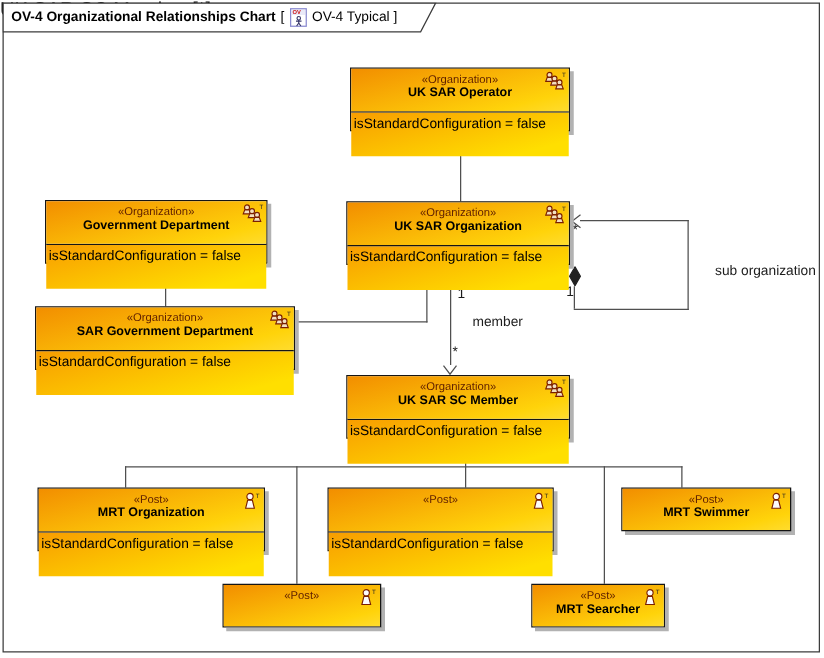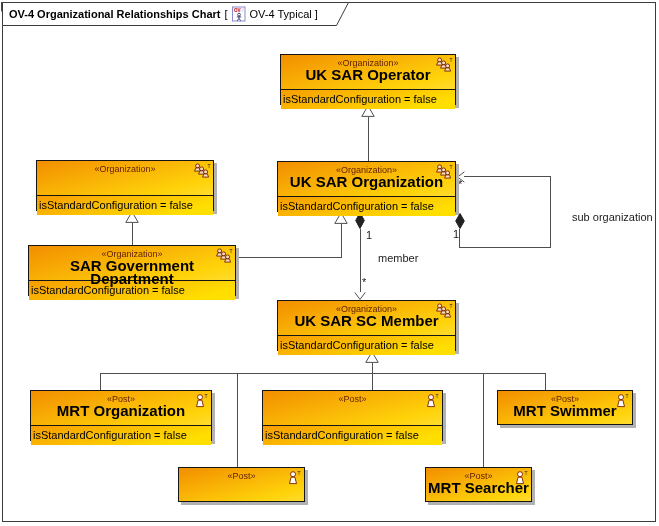--- a/index.html
+++ b/index.html
@@ -11,22 +11,22 @@
   .title-main{font-weight:bold;}
   .bracket{margin:0 4px;}
   .ctx{margin-left:4px;}
   .ctx-close{margin-left:3px;}
 
   .node{position:absolute;border:1px solid #151515;box-shadow:3px 3px 0 #b2b2b2;box-sizing:border-box;}
   .hdr{position:relative;height:34px;text-align:center;
        background:linear-gradient(165deg,#F28E00 0%,#FFD30A 80%,#FFDC2E 100%);}
   .hdr-only .hdr{height:33px;}
   .stype{font-size:9px;color:#5E1F00;padding-top:3px;line-height:10px;}
-  .nm{font-size:15px;font-weight:bold;color:#000;line-height:13px;}
-  .bdy{height:20px;border-top:1px solid #151515;font-size:11px;color:#000;
+  .nm{font-size:10px;font-weight:bold;color:#000;line-height:13px;}
+  .bdy{height:36px;border-top:1px solid #151515;font-size:11px;color:#000;
        padding:3px 2px 0 2px;box-sizing:border-box;white-space:nowrap;overflow:hidden;
        background:linear-gradient(165deg,#F89D00 0%,#FFDF00 85%);}
   .corner-icon{position:absolute;top:2px;right:2px;}
 
   .h-line,.v-line{position:absolute;background:#4f4f4f;}
   .h-line{height:1px;}
   .v-line{width:1px;}
   .marker{position:absolute;line-height:0;}
   .lbl{position:absolute;font-size:11px;line-height:12px;color:#1c1c1c;white-space:nowrap;}
 </style>
@@ -136,20 +136,21 @@
         <text x="14.6" y="4.6" font-size="5" fill="#222" font-family="Liberation Sans, sans-serif">T</text>
       </svg>
     </div>
     <div class="bdy">isStandardConfiguration = false</div>
   </div>
 
   
   <div class="node" style="left:36px;top:160px;width:178px;height:51px">
     <div class="hdr">
       <div class="stype">«Organization»</div>
+      <div class="nm">Government Department</div>
       <svg class="corner-icon" width="18" height="16" viewBox="0 0 18 16">
         <g stroke="#7A1F00" stroke-width="0.9" fill="#F2DFC0">
           <circle cx="4.6" cy="2.9" r="2"></circle>
             <path d="M1.6,8.1 L7.6,8.1 L6.4,4.9 L2.8,4.9 Z"></path>
           <circle cx="8.6" cy="5.9" r="2"></circle>
             <path d="M5.6,11.1 L11.6,11.1 L10.4,7.9 L6.8,7.9 Z"></path>
           <circle cx="12.6" cy="8.9" r="2"></circle>
             <path d="M9.6,14.1 L15.6,14.1 L14.4,10.9 L10.8,10.9 Z"></path>
         </g>
         <text x="14.6" y="4.6" font-size="5" fill="#222" font-family="Liberation Sans, sans-serif">T</text>

